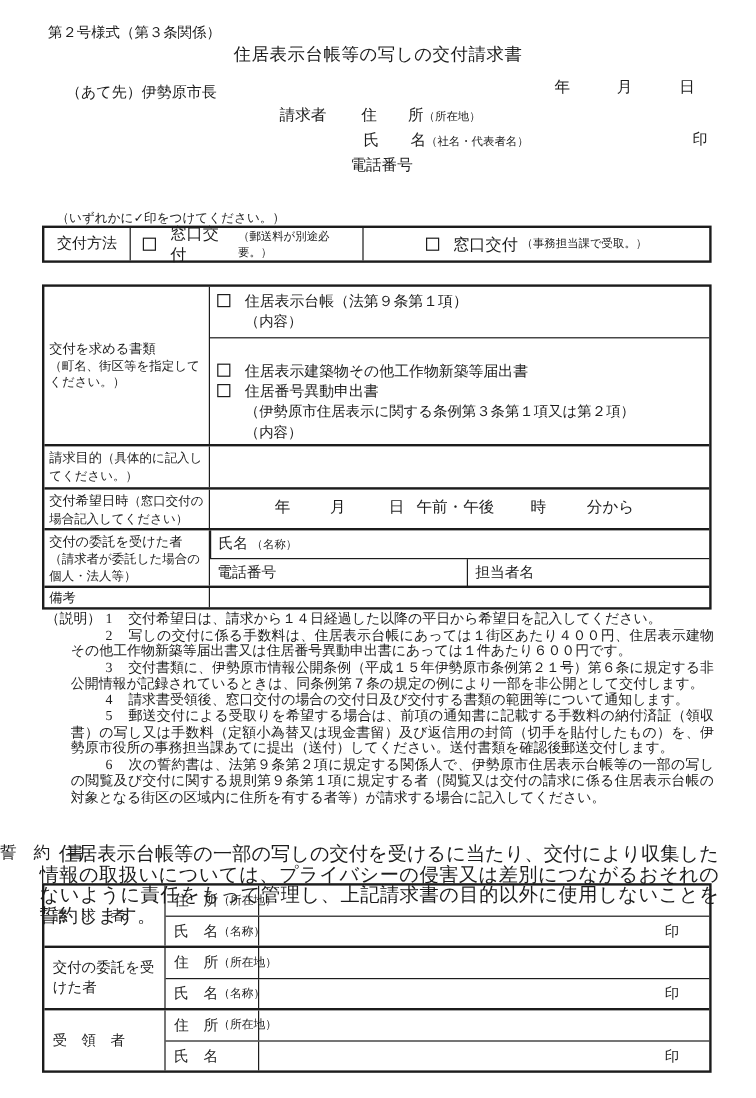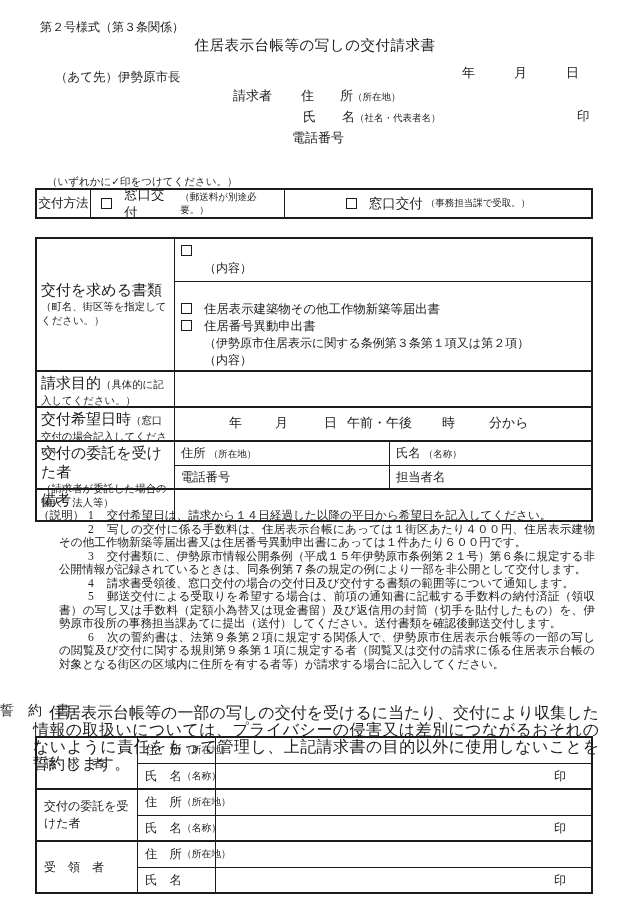--- a/index.html
+++ b/index.html
@@ -32,53 +32,53 @@
 
   
   .intro { left:35px; top:141px; width:560px; font-size:12.2px; line-height:17px; text-align:justify; }
   .check-note { left:47px; top:175px; font-size:10.5px; }
 
   
   .cb { display:inline-block; width:11px; height:11px; border:1px solid #1c1c1c; vertical-align:-1px; margin-right:12px; background:#fff; }
 
   
   .method-table { left:35px; top:188px; width:558px; height:31px; border:2px solid #1c1c1c; display:flex; align-items:stretch; }
-  .mt-label { width:54px; border-right:1px solid #1c1c1c; display:flex; align-items:center; justify-content:center; font-size:12.5px; }
+  .mt-label { width:72px; border-right:1px solid #1c1c1c; display:flex; align-items:center; justify-content:center; font-size:12.5px; }
   .mt-opt1  { width:194px; border-right:1px solid #1c1c1c; display:flex; align-items:center; padding-left:10px; }
   .mt-opt2  { flex:1; display:flex; align-items:center; justify-content:center; }
   .opt-label { font-size:13.5px; margin-right:3px; }
   .opt-note  { font-size:9.5px; }
 
   
   .main-table { left:35px; top:237px; width:558px; border:2px solid #1c1c1c; }
   .mrow { display:flex; border-top:2px solid #1c1c1c; }
   .mrow:first-child { border-top:none; }
   .m-label { width:138px; border-right:1px solid #1c1c1c; padding:2px 4px; }
-  .m-label .lc-main { font-size:15px; }
+  .m-label .lc-main { font-size:11px; }
   .m-label .lc-note { font-size:10.4px; }
   .m-label.centered { display:flex; flex-direction:column; justify-content:center; }
   .m-value { flex:1; position:relative; }
   .docs-row { height:131px; }
   .docs-col { flex:1; display:flex; flex-direction:column; }
   .docs-group1 { height:49px; padding:4px 6px; line-height:17px; }
   .docs-group2 { flex:1; border-top:1px solid #1c1c1c; padding:19px 6px; line-height:17px; }
   .content-line { margin-left:23px; }
   .cb-line span.itm { font-size:12.4px; }
   .purpose-row  { height:36px; }
   .datetime-row { height:34px; }
   .dt-line { padding-left:54px; font-size:13px; line-height:30px; white-space:nowrap; }
   .dtp1{margin-left:0;} .dtp2{margin-left:33px;} .dtp3{margin-left:36px;} .dtp4{margin-left:10px;} .dtp5{margin-left:30px;} .dtp6{margin-left:34px;}
   .delegate-row { height:48px; }
   .dg-grid { flex:1; display:flex; flex-direction:column; }
   .dg-sub { display:flex; flex:1; }
   .dg-sub + .dg-sub { border-top:1px solid #1c1c1c; }
   .dg-cell { padding:3px 6px; font-size:12.3px; }
   .dg-cell.first { width:214px; }
   .dg-cell.second { flex:1; border-left:1px solid #1c1c1c; }
-  .remarks-row { height:32px;font-family:Liberation Serif, serif; }
+  .remarks-row { height:18px;font-family:Liberation Serif, serif; }
   .remarks-row .m-label { border-right:1px solid #1c1c1c; padding:1px 4px; }
 
   
   .notes { left:38px; top:509px; width:557px; font-size:11.6px; line-height:13.5px; }
   .notes-prefix { position:absolute; left:0; top:0; }
   .note-item { margin-left:21px; text-indent:29px; text-align:justify; }
   .note-num { margin-right:13px; }
 
   
   .pledge-heading { left:0; top:702px; width:100%; text-align:left; font-size:14px; }
@@ -138,21 +138,21 @@
   <div class="abs main-table">
 
     <div class="mrow docs-row">
       <div class="m-label centered">
         <div class="lc-main">交付を求める書類</div>
         <div class="lc-note">（町名、街区等を指定してください。）</div>
       </div>
       <div class="m-value docs-col">
         <div class="docs-group1">
           <div class="cb-line">
-            <span class="cb"></span>
+            <span class="cb"></span><span class="itm">住居表示台帳（法第９条第１項）</span>
           </div>
           <div class="content-line">（内容）</div>
         </div>
         <div class="docs-group2">
           <div class="cb-line">
             <span class="cb"></span><span class="itm">住居表示建築物その他工作物新築等届出書</span>
           </div>
           <div class="cb-line">
             <span class="cb"></span><span class="itm">住居番号異動申出書</span>
           </div>
@@ -180,23 +180,20 @@
       </div>
     </div>
 
     <div class="mrow delegate-row">
       <div class="m-label">
         <div class="lc-main">交付の委託を受けた者</div>
         <div class="lc-note">（請求者が委託した場合の個人・法人等）</div>
       </div>
       <div class="dg-grid">
         <div class="dg-sub">
-          <div class="dg-cell first">
-            <span>住所</span> <span class="small-note">（所在地）</span>
-          </div>
           <div class="dg-cell second">
             <span>氏名</span> <span class="small-note">（名称）</span>
           </div>
         </div>
         <div class="dg-sub">
           <div class="dg-cell first">
             <span>電話番号</span>
           </div>
           <div class="dg-cell second">
             <span>担当者名</span>

